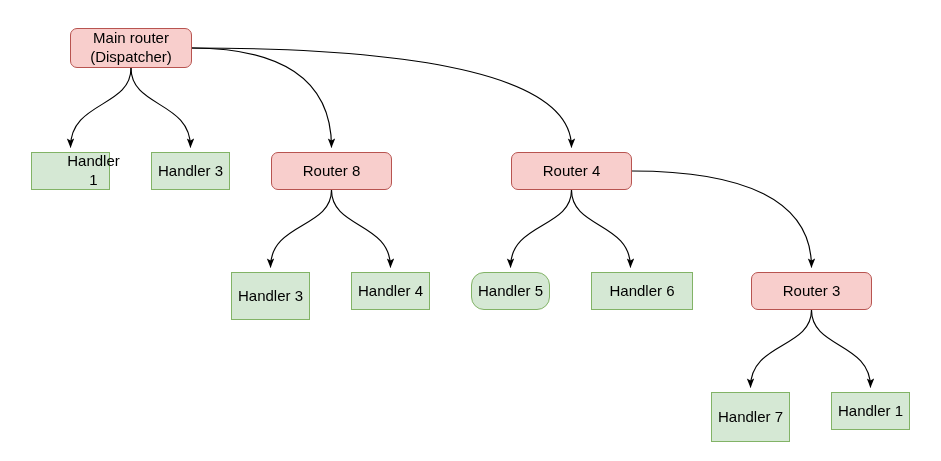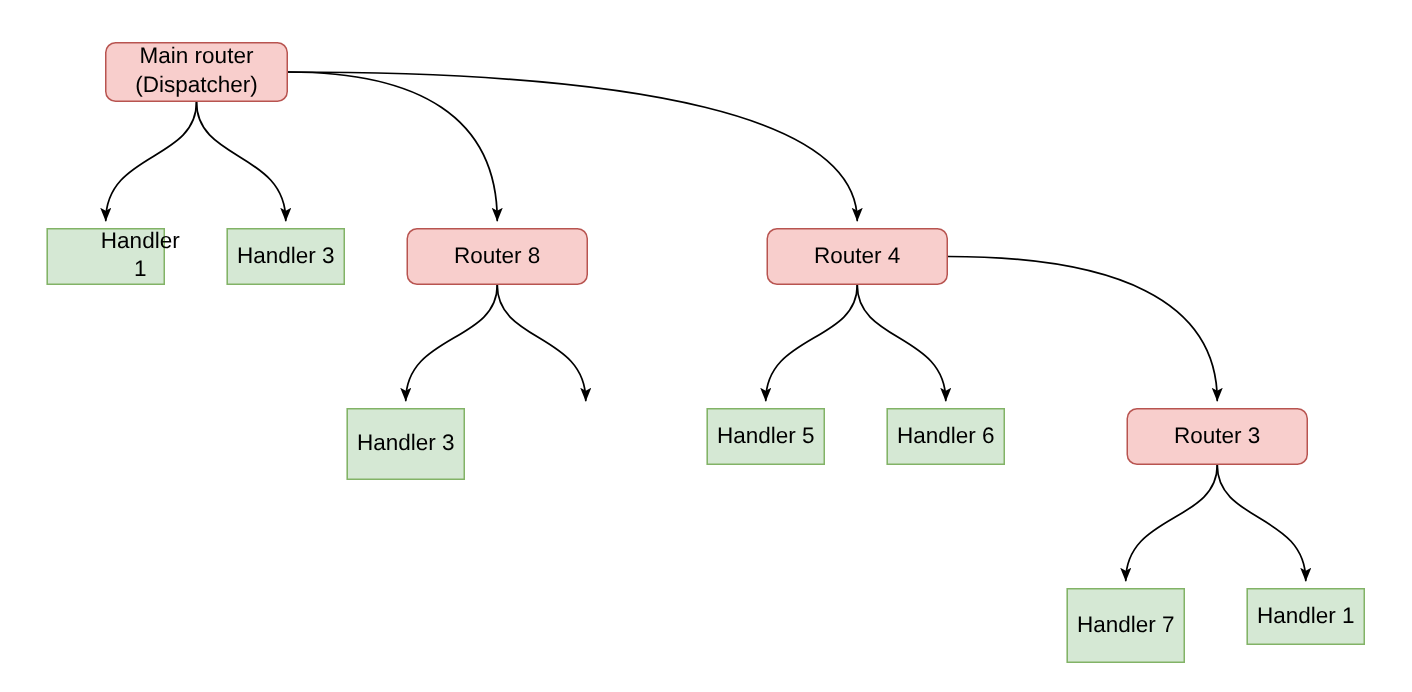--- a/index.html
+++ b/index.html
@@ -96,26 +96,29 @@
   </div>
 
   <div class="node node-router" style="left:511px; top:152px; width:121px; height:38px;">
     <span class="node-label">Router 4</span>
   </div>
 
   <div class="node node-handler" style="left:231px; top:272px; width:79px;  height:48px;">
     <span class="node-label">Handler 3</span>
   </div>
 
+  <div class="node node-handler" style="left:351px; top:272px; width:79px;  height:38px;">
+    <span class="node-label">Handler 4</span>
+  </div>
 
-  <div class="node node-handler" style="left:471px; top:272px; width:79px;  height:38px;">
+  <div class="node node-handler" style="left:471px; top:272px; width:79px;  height:38px;border-radius:13px;">
     <span class="node-label">Handler 5</span>
   </div>
 
-  <div class="node node-handler" style="left:591px; top:272px; width:79px;  height:38px;">
+  <div class="node node-handler" style="left:591px; top:272px; width:102px;  height:38px;">
     <span class="node-label">Handler 6</span>
   </div>
 
   <div class="node node-router" style="left:751px; top:272px; width:121px; height:38px;justify-content:center;">
     <span class="node-label">Router 3</span>
   </div>
 
   <div class="node node-handler" style="left:711px; top:392px; width:79px;  height:50px;">
     <span class="node-label">Handler 7</span>
   </div>

